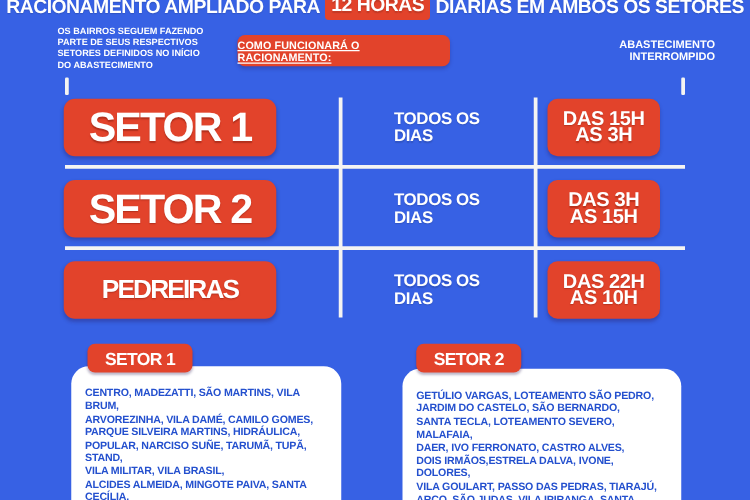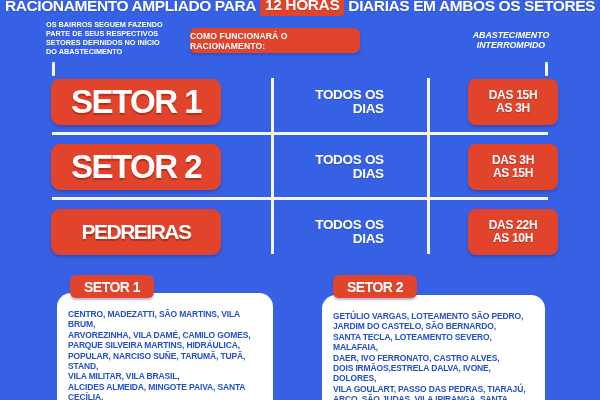--- a/index.html
+++ b/index.html
@@ -30,26 +30,26 @@
     top: 20px; left: 46px; width: 130px;
     font-size: 7.3px; line-height: 9px; letter-spacing: 0;
     white-space: pre-line;
   }
   .center-btn {
     top: 28px; left: 190px; width: 170px; height: 25px;
     background: #e2432b; border-radius: 6px;
     display: flex; align-items: center; justify-content: center;
     font-size: 8.6px; letter-spacing: 0.1px;
     box-shadow: 0 2px 3px rgba(40,20,80,0.25);
+    text-decoration: underline;
   }
   .right-note {
     top: 30px; left: 450px; width: 122px;
-    font-size: 8.8px; line-height: 10px; text-align: center;
+    font-size: 8.8px; line-height: 10px; text-align: right;
     white-space: pre-line;
-    font-style: italic;
   }
   .tick {
     width: 3px; height: 14px; top: 62px;
     background: #f4f4f2; border-radius: 1px;
   }
   .tick.l { left: 52px; }
   .tick.r { left: 545px; }
 
   
   .vline { width: 3px; top: 78px; height: 176px; background: #f4f4f2; }
@@ -67,29 +67,29 @@
     text-shadow: 0 1.5px 1px rgba(120,25,10,0.45);
     box-shadow: 0 2px 3px rgba(40,20,80,0.3);
     transform-origin: center; 
   }
   .sector-box.small-text { font-size: 21px; }
   .row1 { top: 79px; } .row2 { top: 144px; } .row3 { top: 209px; }
 
   .days-cell {
     left: 272px; width: 155px; height: 46px;
     display: flex; align-items: center; justify-content: center;
-    font-size: 13.5px; line-height: 14.5px; text-align: right;
+    font-size: 13.5px; line-height: 14.5px; text-align: left;
     letter-spacing: -0.3px; white-space: pre-line;
     text-shadow: 0 1px 1px rgba(0,0,0,0.15);
   }
   .time-box {
-    left: 468px; width: 90px; height: 46px;
+    left: 438px; width: 90px; height: 46px;
     background: #e2432b; border-radius: 8px;
     display: flex; align-items: center; justify-content: center;
-    font-size: 12px; line-height: 13px; text-align: center;
+    font-size: 16px; line-height: 13px; text-align: center;
     letter-spacing: -0.3px; white-space: pre-line;
     text-shadow: 0 1px 1px rgba(120,25,10,0.4);
     box-shadow: 0 2px 3px rgba(40,20,80,0.3);
   }
 
   
   .list-badge {
     top: 275px; height: 23px; padding: 0 14px;
     background: #e2432b; border-radius: 6px;
     display: flex; align-items: center; justify-content: center;

